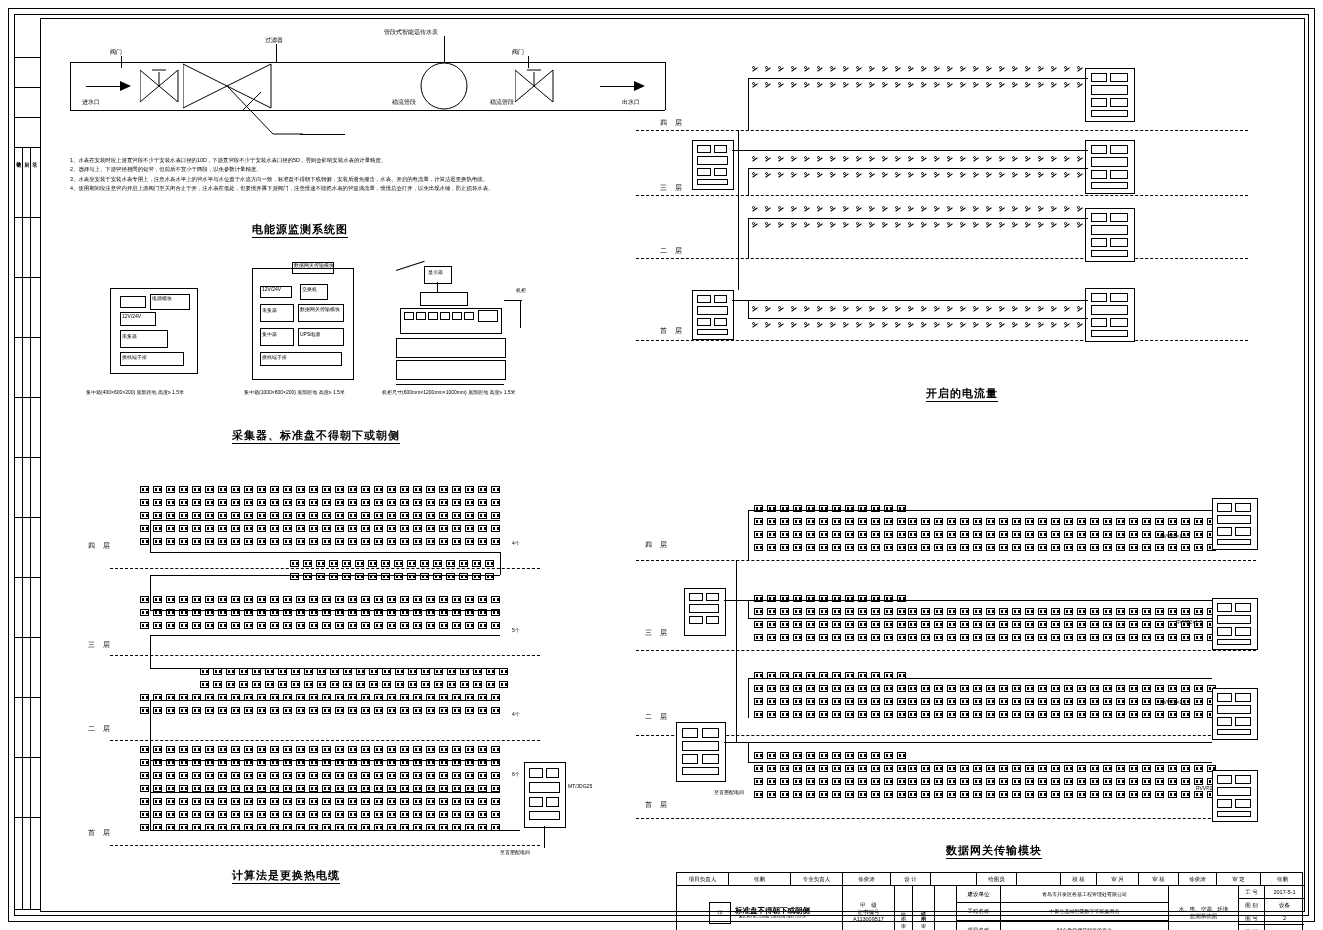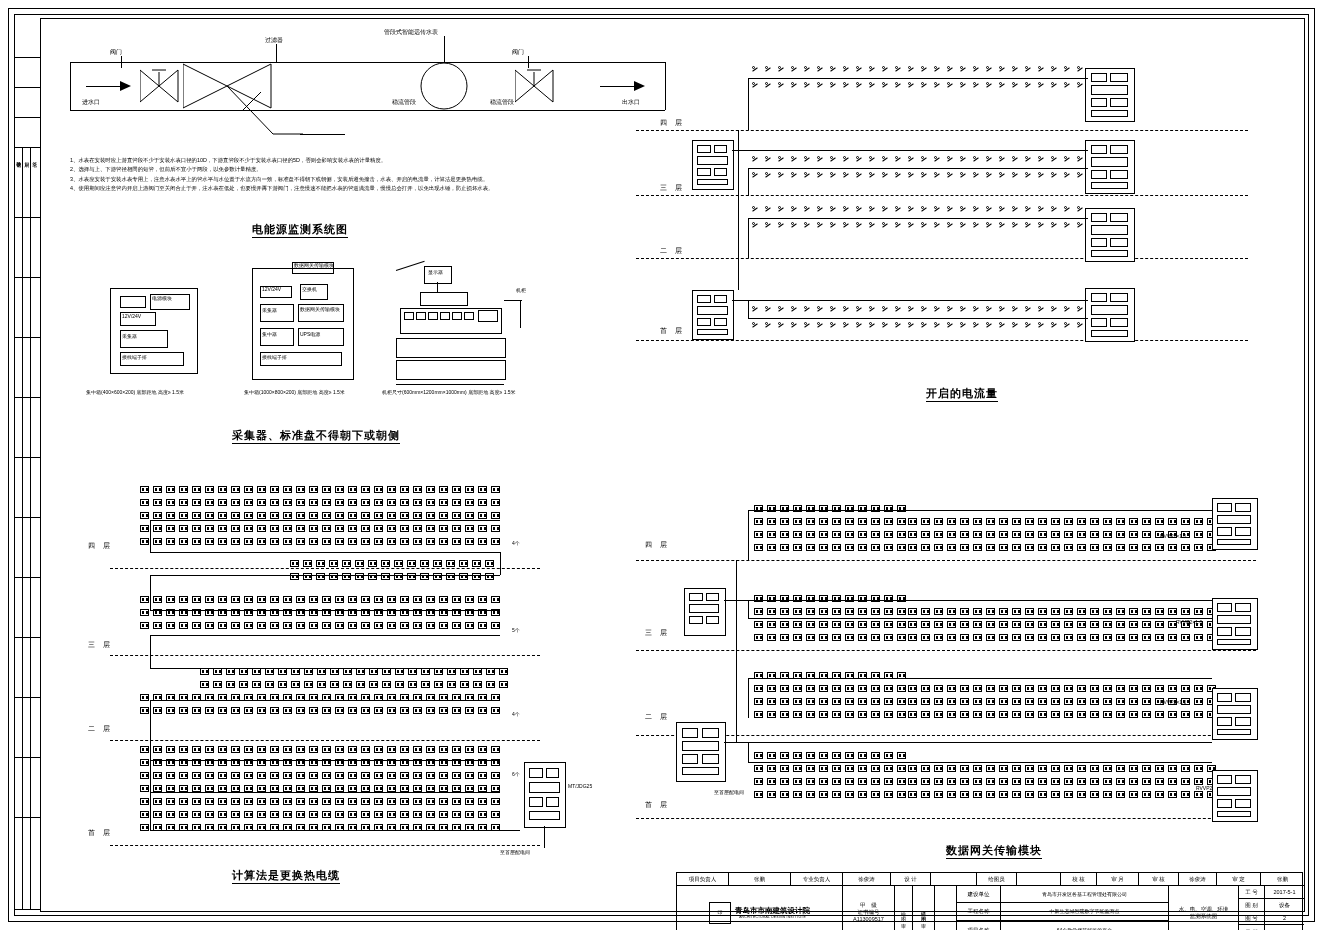--- a/index.html
+++ b/index.html
@@ -1664,21 +1664,21 @@
     <div class="c" style="left:420px;top:0;width:42px;height:13px;">审 月</div>
     <div class="c" style="left:462px;top:0;width:40px;height:13px;">审 核</div>
     <div class="c" style="left:502px;top:0;width:38px;height:13px;">徐俊涛</div>
     <div class="c" style="left:540px;top:0;width:44px;height:13px;">审 定</div>
     <div class="c nb" style="left:584px;top:0;width:43px;height:13px;">张鹏</div>
 
     <div class="c" style="left:0;top:13px;width:166px;height:53px;border-bottom:none;">
       <div style="display:flex;align-items:center;gap:4px;">
         <div style="width:20px;height:20px;border:1px solid #000;display:flex;align-items:center;justify-content:center;font-size:5px;">印</div>
         <div>
-          <div style="font-size:7.5px;font-weight:bold;">青岛市市南建筑设计院</div>
+          <div style="font-size:7.5px;font-weight:bold;">标准盘不得朝下或朝侧</div>
           <div style="font-size:3.4px;letter-spacing:0.2px;">ARCHITECTURAL DESIGN INSTITUTE</div>
         </div>
       </div>
     </div>
     <div class="c" style="left:166px;top:13px;width:52px;height:53px;border-bottom:none;white-space:pre-line;">甲　级
 证书编号
 A113009517</div>
 
     <div class="c" style="left:218px;top:13px;width:18px;height:53px;border-bottom:none;">
       <div class="vtext" style="font-size:5px;line-height:1.2;">绘

